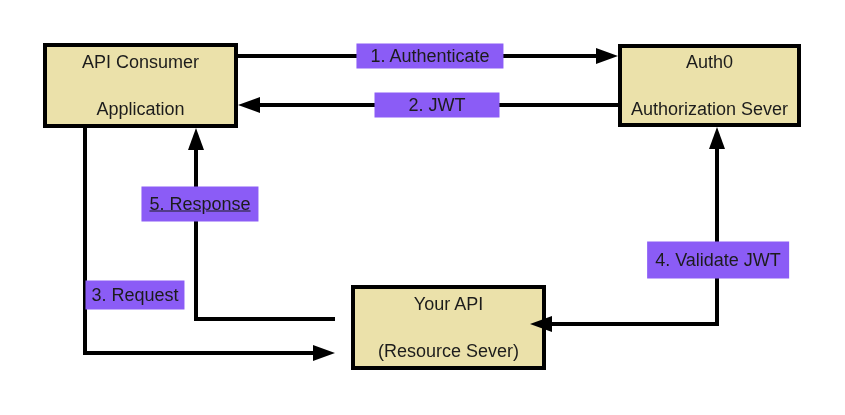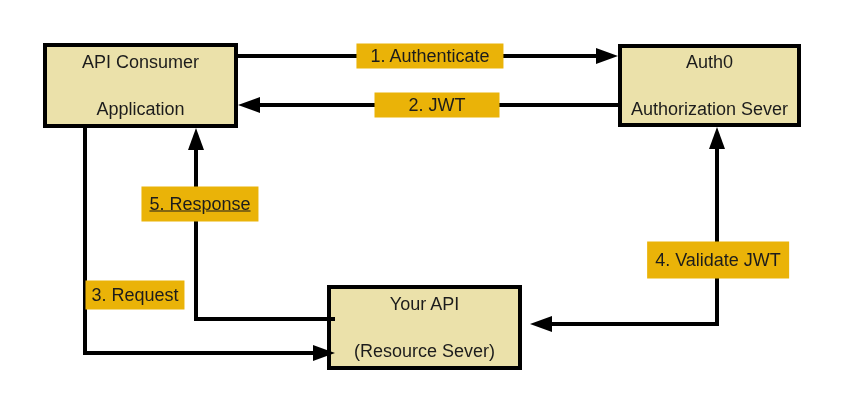--- a/index.html
+++ b/index.html
@@ -27,21 +27,21 @@
     gap: 24px;
   }
   .seg { position: absolute; background: #000000; }
   .arr { position: absolute; width: 0; height: 0; }
   .arr-right { border-top: 8px solid transparent; border-bottom: 8px solid transparent; border-left: 22px solid #000000; }
   .arr-left  { border-top: 8px solid transparent; border-bottom: 8px solid transparent; border-right: 22px solid #000000; }
   .arr-up    { border-left: 8px solid transparent; border-right: 8px solid transparent; border-bottom: 22px solid #000000; }
   .edge-label {
     position: absolute;
     transform: translate(-50%, -50%);
-    background: #eab308;
+    background: #8b5cf6;
     font-size: 18px;
     white-space: nowrap;
     padding: 2px 14px;
   }
   .edge-label.pad-wide { padding: 2px 34px; }
   .edge-label.tall-4 { padding: 8px 8px; }
   .edge-label.tall-5 { padding: 7px 8px; }
   .edge-label.two-line {
     text-align: left;
     line-height: 21px;
@@ -57,21 +57,21 @@
   <div class="node" style="left:43px; top:43px; width:195px; height:85px;">
     <div>API Consumer</div>
     <div>Application</div>
   </div>
 
   <div class="node" style="left:618px; top:44px; width:183px; height:83px;">
     <div>Auth0</div>
     <div>Authorization Sever</div>
   </div>
 
-  <div class="node" style="left:327px; top:285px; width:195px; height:85px;">
+  <div class="node" style="left:351px; top:285px; width:195px; height:85px;">
     <div>Your API</div>
     <div>(Resource Sever)</div>
   </div>
 
   <div class="seg" style="left:238px; top:54px; width:358px; height:4px;"></div>
   <div class="arr arr-right" style="left:596px; top:48px;"></div>
 
   <div class="seg" style="left:260px; top:103px; width:358px; height:4px;"></div>
   <div class="arr arr-left" style="left:238px; top:97px;"></div>
 

